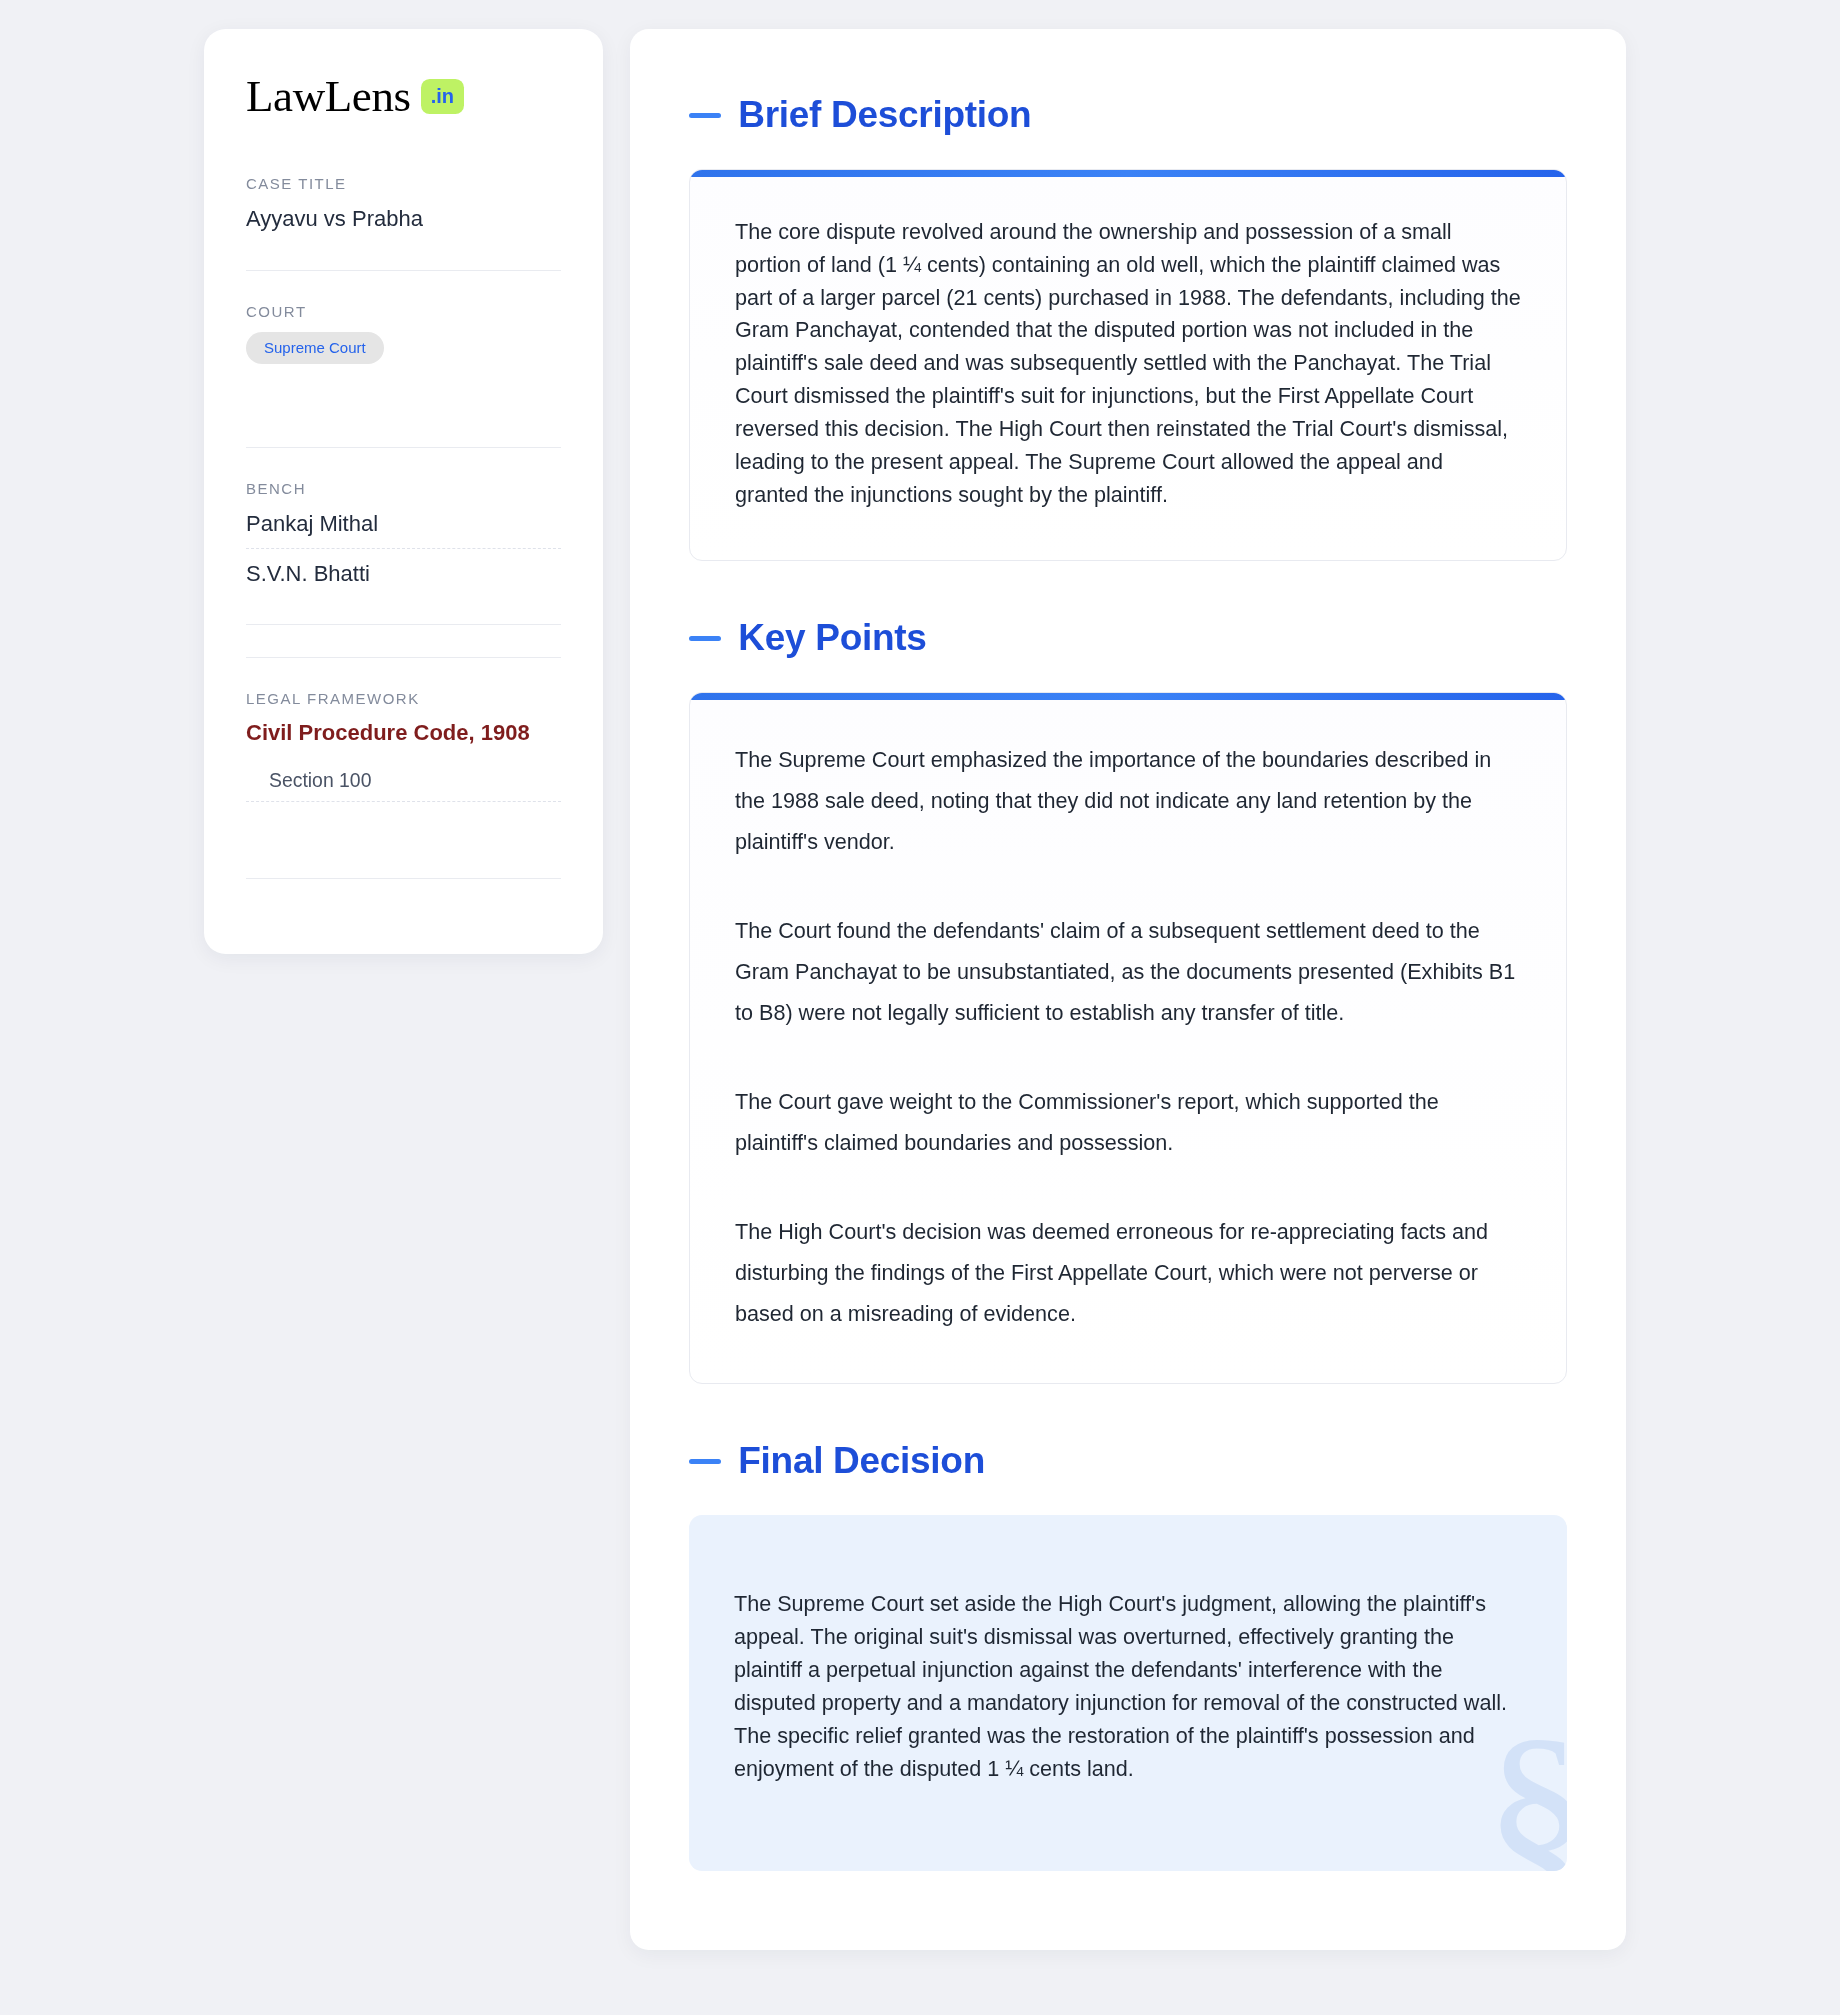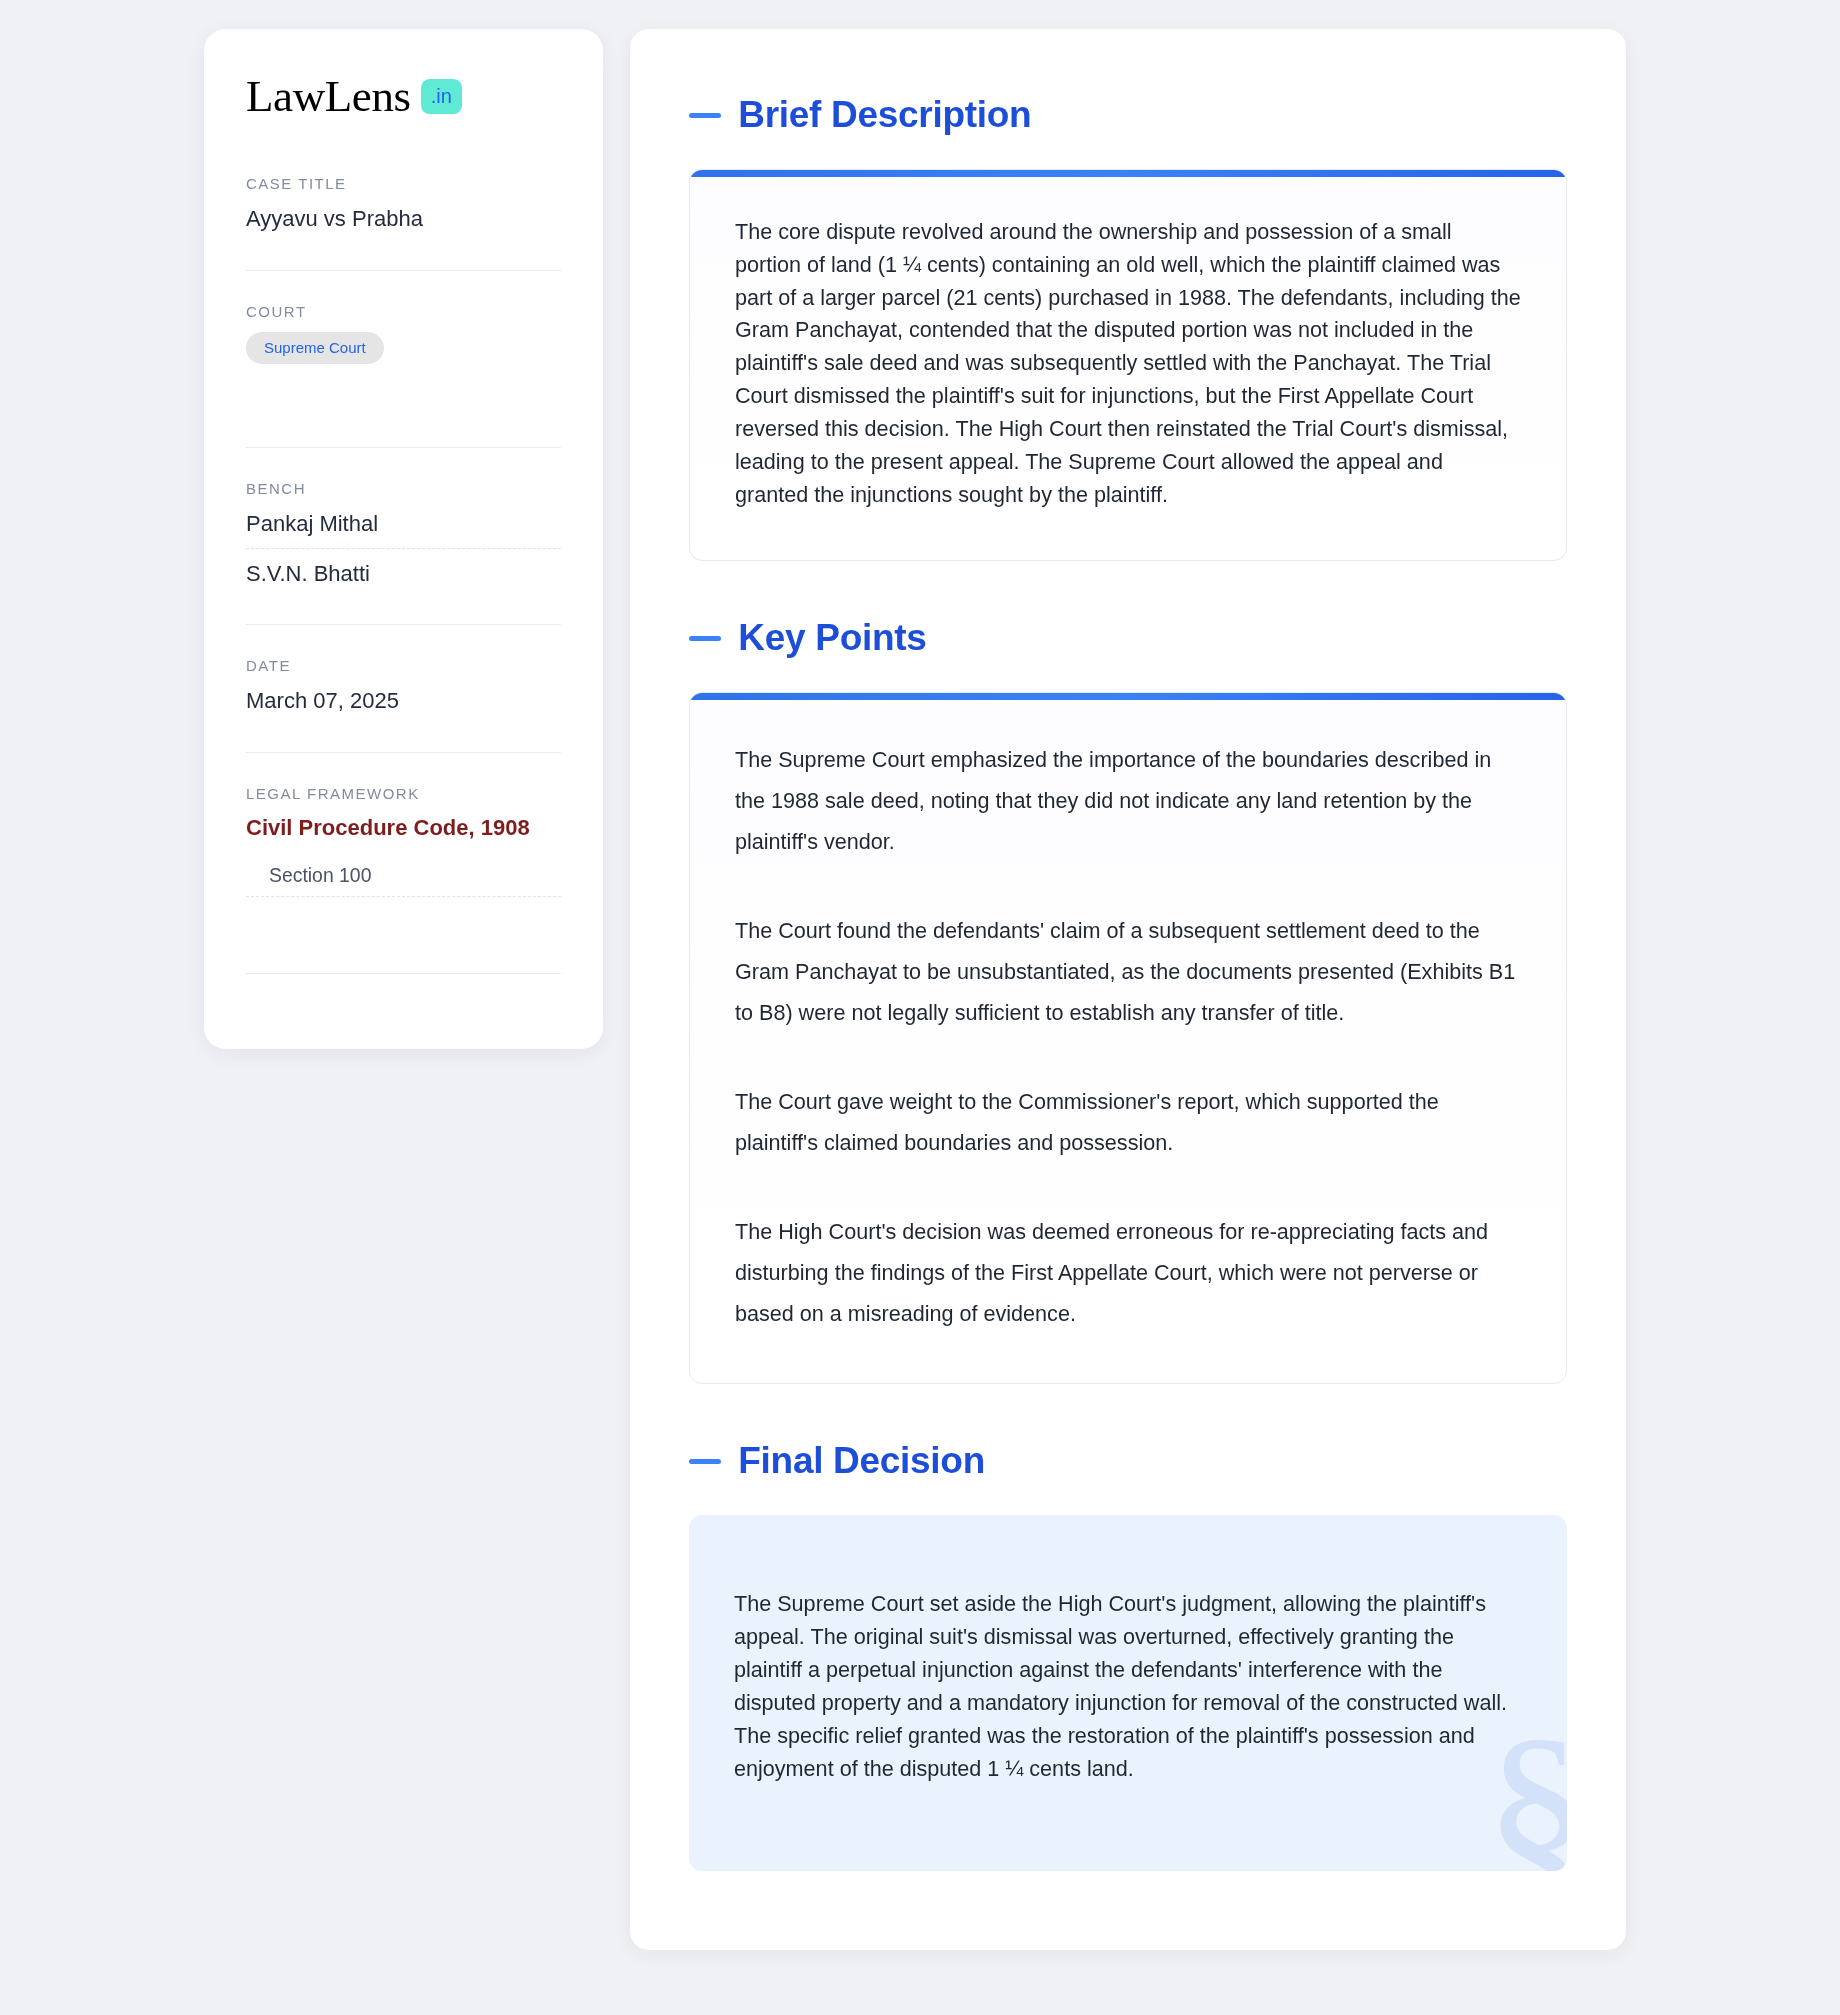--- a/index.html
+++ b/index.html
@@ -39,24 +39,24 @@
     margin-bottom: 56px;
   }
   .brand-word {
     font-family: "Liberation Serif", serif;
     font-size: 45px;
     line-height: 1;
     color: #000000;
     letter-spacing: -0.4px;
   }
   .brand-tld {
-    background: #5eead4;
+    background: #bef264;
     color: #2563eb;
     font-size: 20px;
-    font-weight: 400;
+    font-weight: 700;
     border-radius: 8.6px;
     padding: 6.5px 10px 8px 10px;
     line-height: 1;
   }
 
   .meta-block { padding-bottom: 7.2px; }
   .meta-label {
     font-size: 15px;
     letter-spacing: 1.5px;
     color: #838b9c;
@@ -212,24 +212,20 @@
 
     <div class="meta-block">
       <div class="meta-label">BENCH</div>
       <div class="meta-value">Pankaj Mithal</div>
       <div class="divider-dashed"></div>
       <div class="meta-value">S.V.N. Bhatti</div>
     </div>
 
     <div class="divider-solid"></div>
 
-    <div class="meta-block">
-      <div class="meta-label">DATE</div>
-      <div class="meta-value">March 07, 2025</div>
-    </div>
 
     <div class="divider-solid"></div>
 
     <div class="meta-block">
       <div class="meta-label">LEGAL FRAMEWORK</div>
       <div class="framework-link">Civil Procedure Code, 1908</div>
       <div class="section-item">Section 100</div>
       <div class="divider-dashed"></div>
       <div class="tail-space"></div>
     </div>

